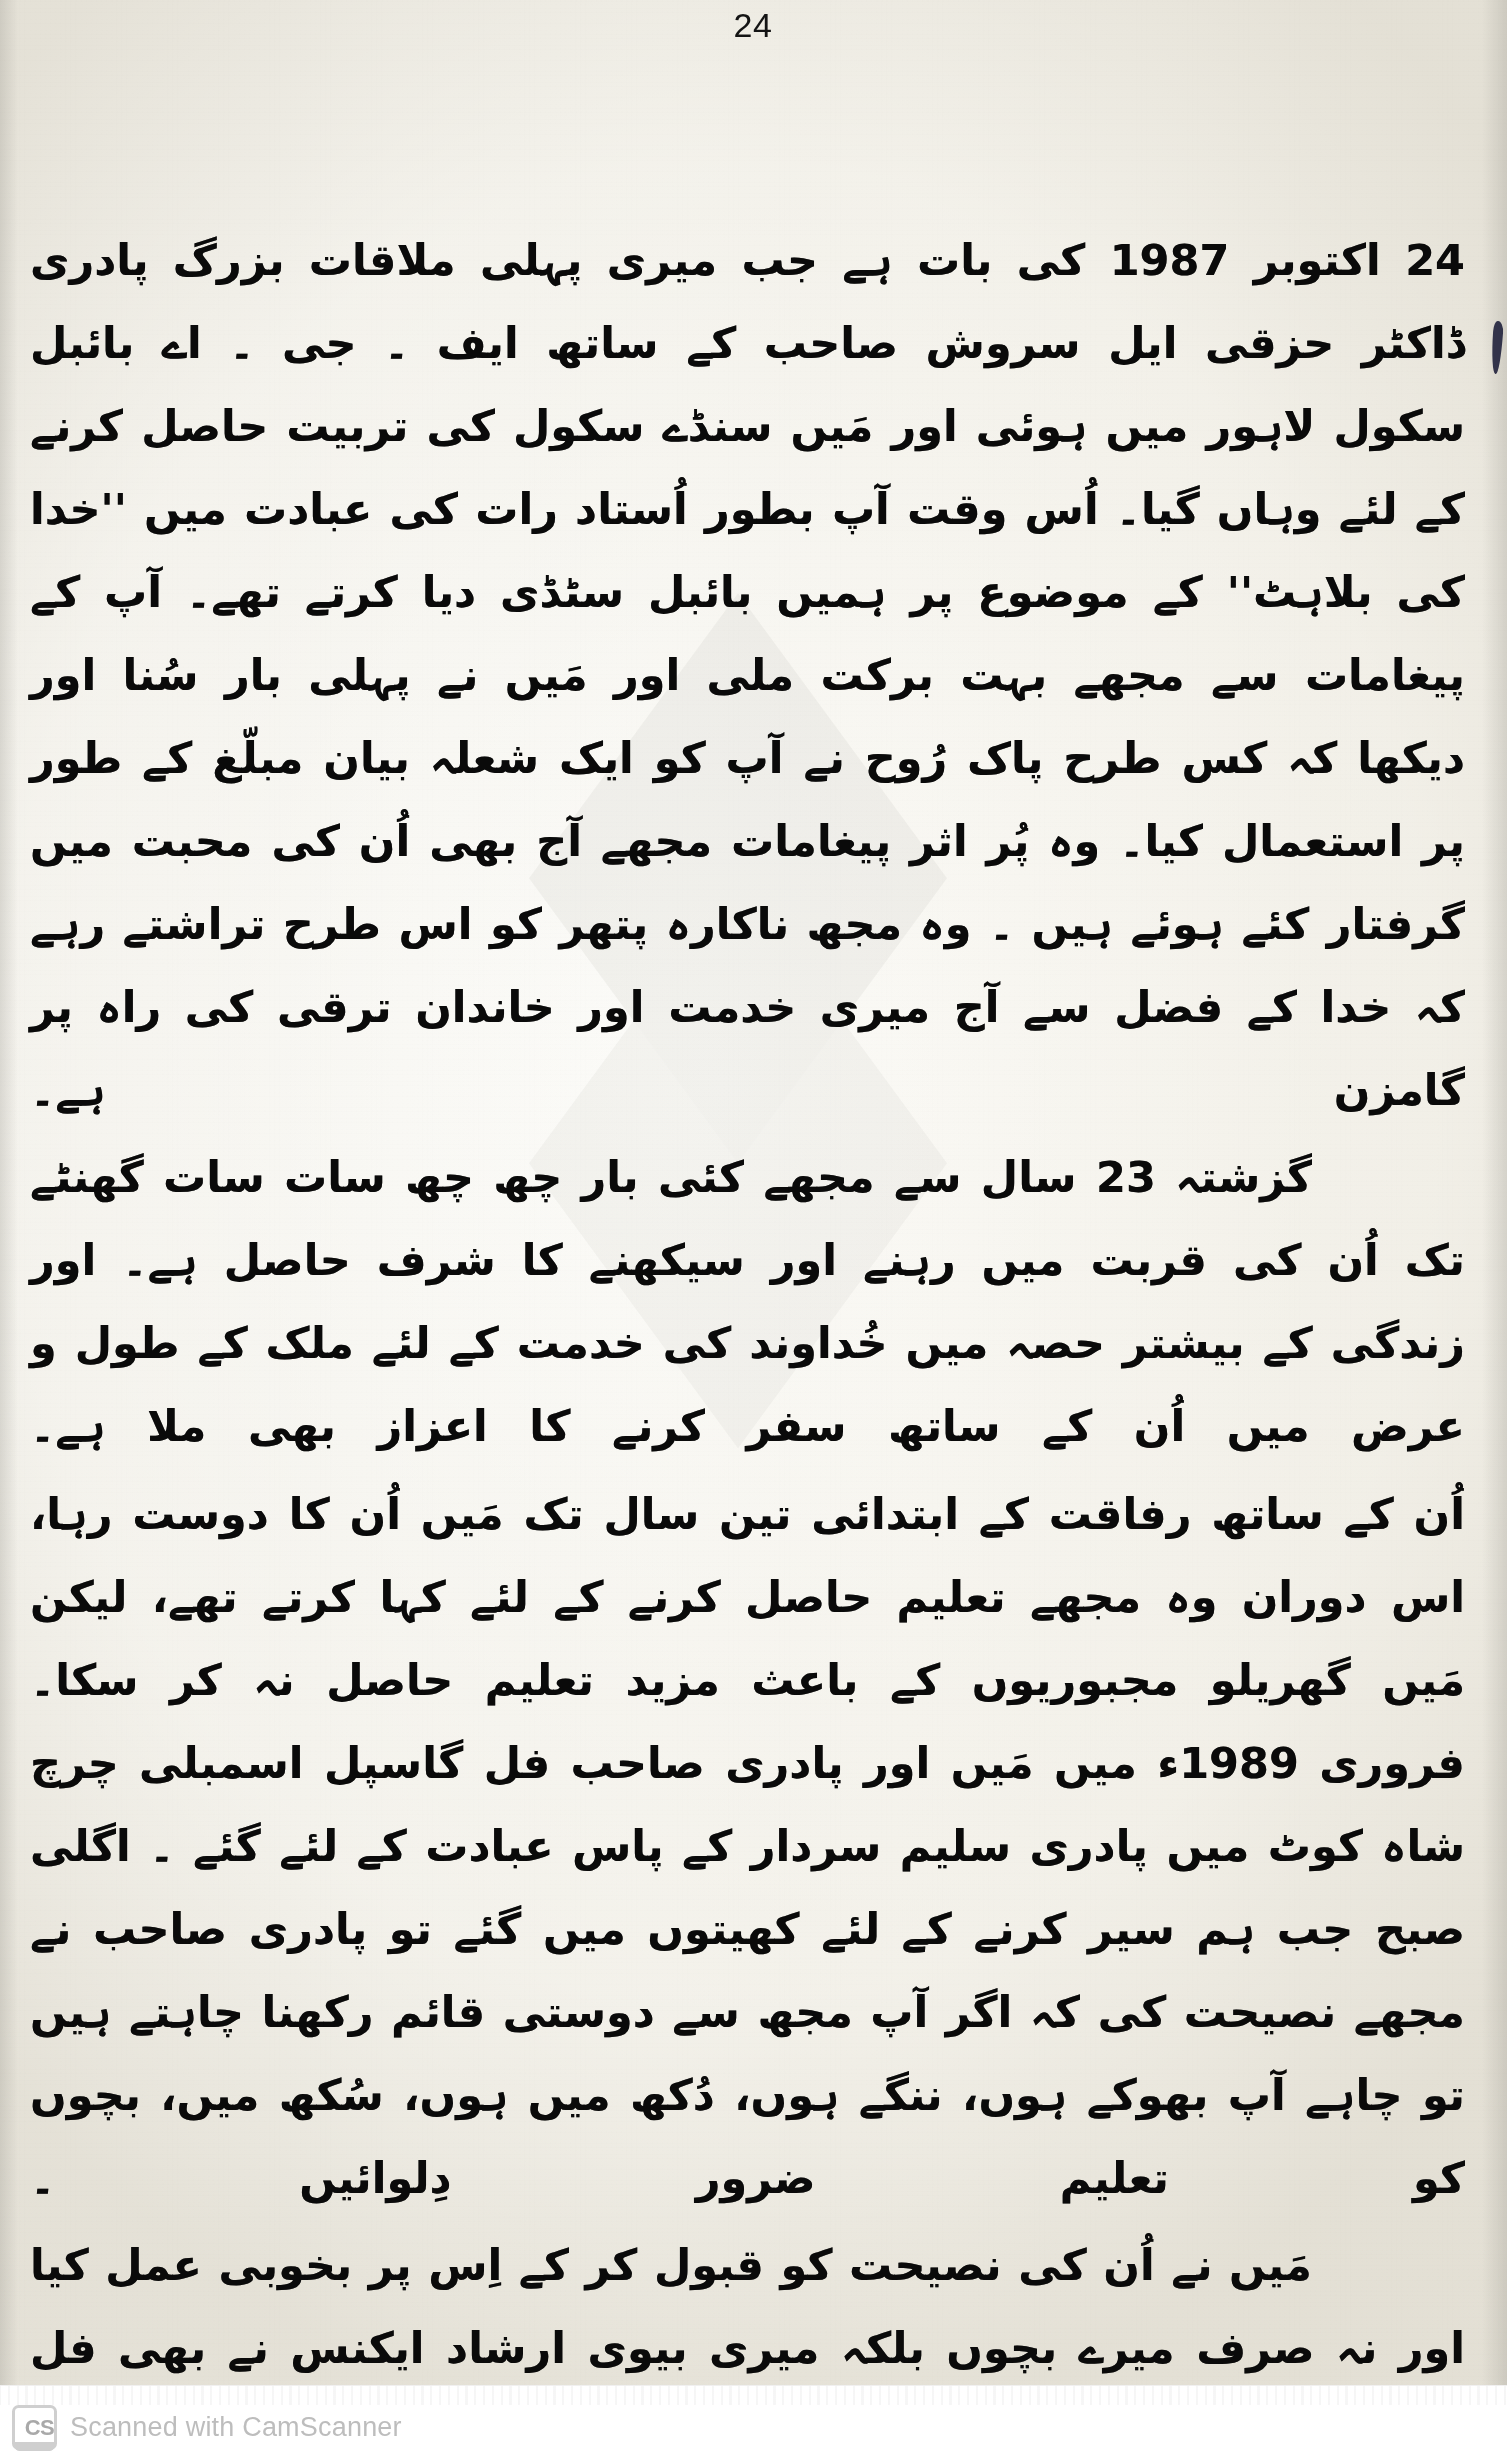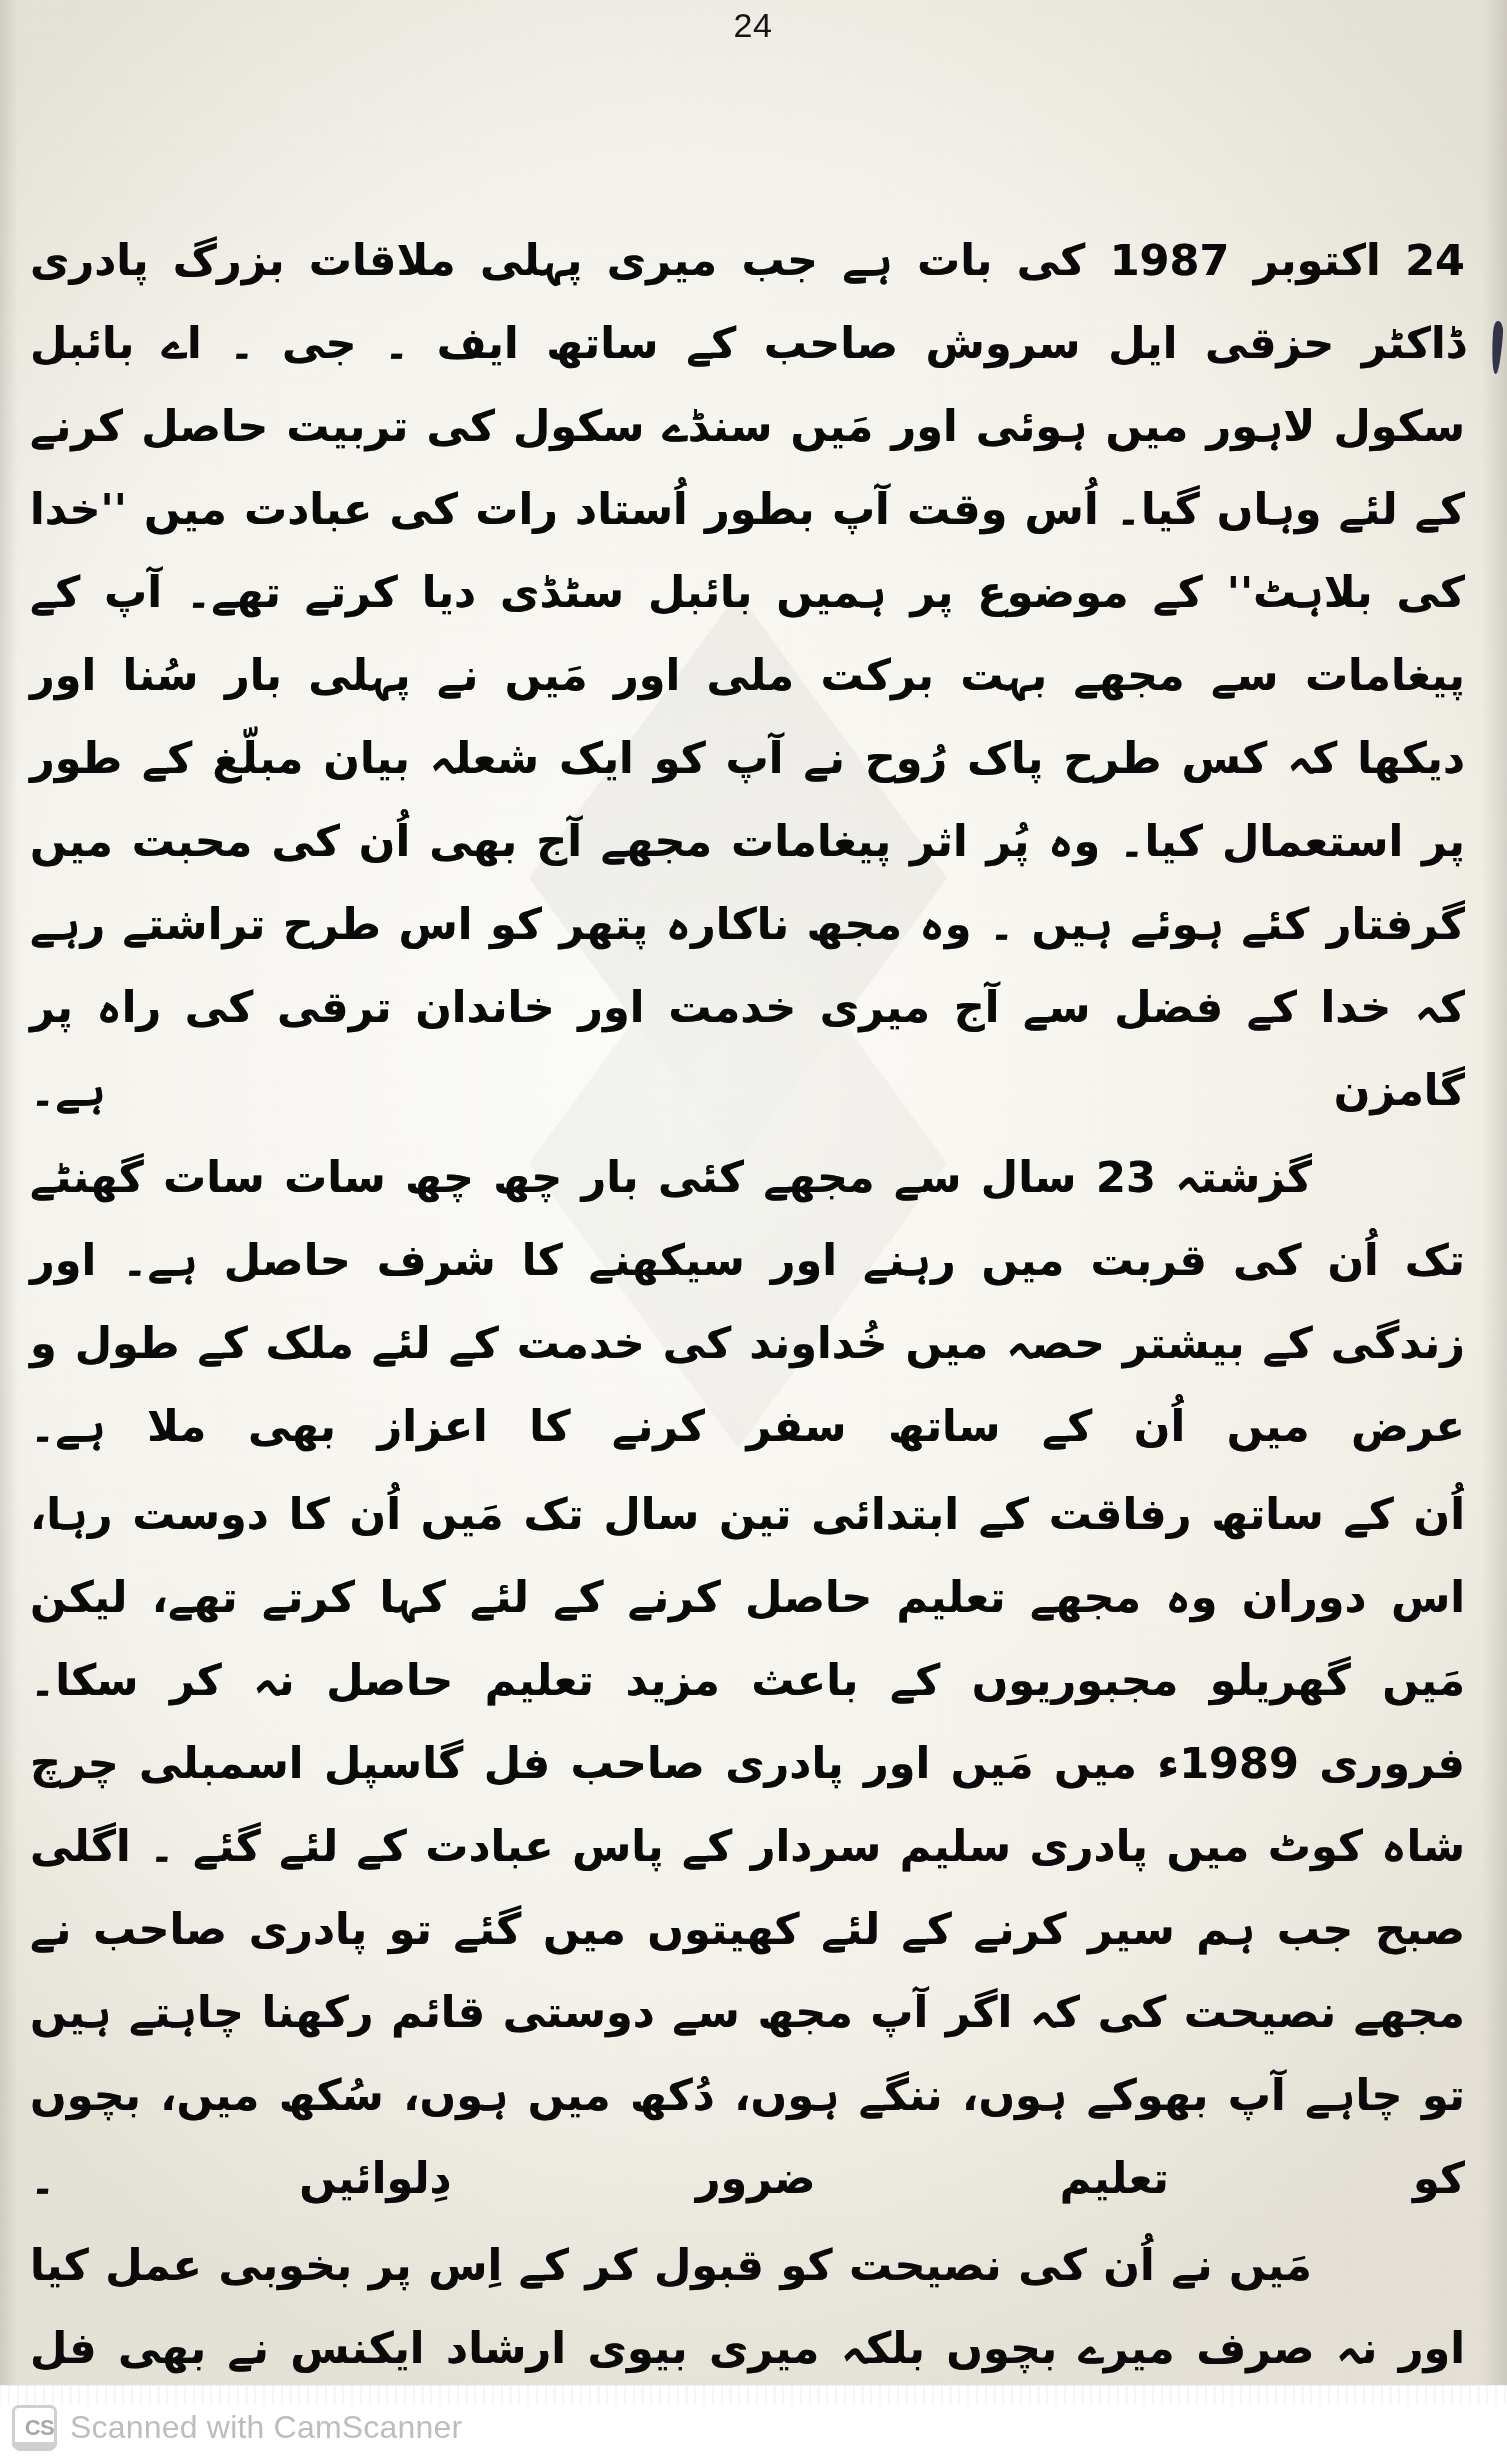--- a/index.html
+++ b/index.html
@@ -179,21 +179,21 @@
   .cs-badge span {
     font-family: "Liberation Sans", sans-serif;
     font-size: 22px;
     font-weight: 700;
     color: #a9a9a9;
     letter-spacing: -0.7px;
     line-height: 1;
   }
   .cam-text {
     font-family: "Liberation Sans", sans-serif;
-    font-size: 32px;
+    font-size: 27px;
     color: #bdbdbd;
     letter-spacing: 0.2px;
     white-space: nowrap;
   }
   .footer-noise {
     position: absolute;
     left: 0; right: 0;
     bottom: 57px;
     height: 19px;
     opacity: .35;

